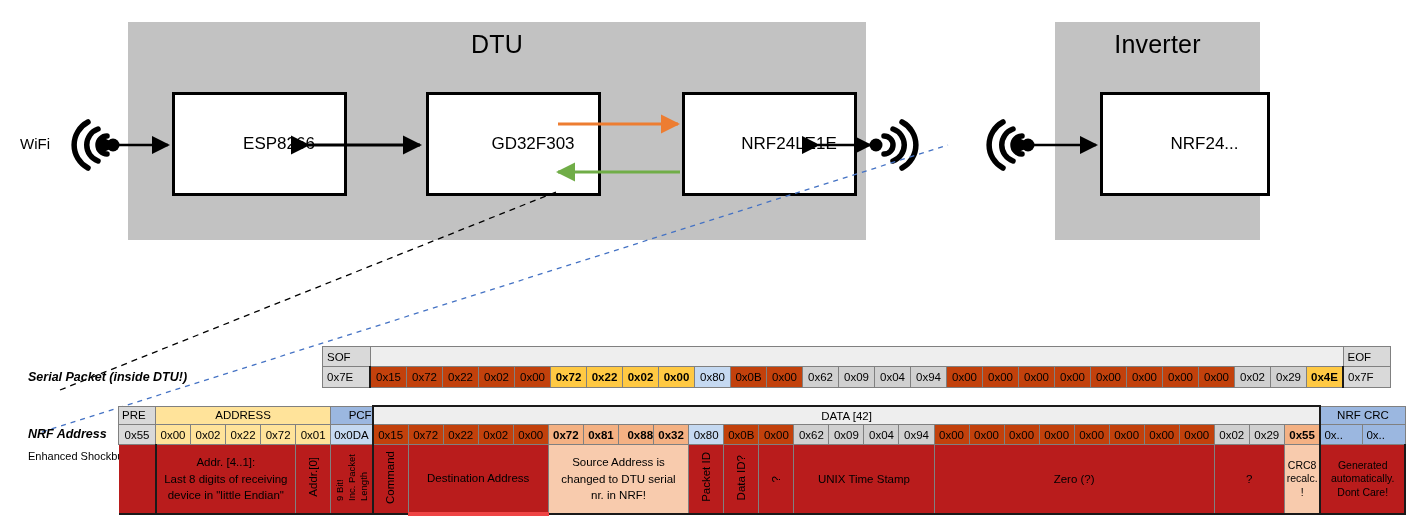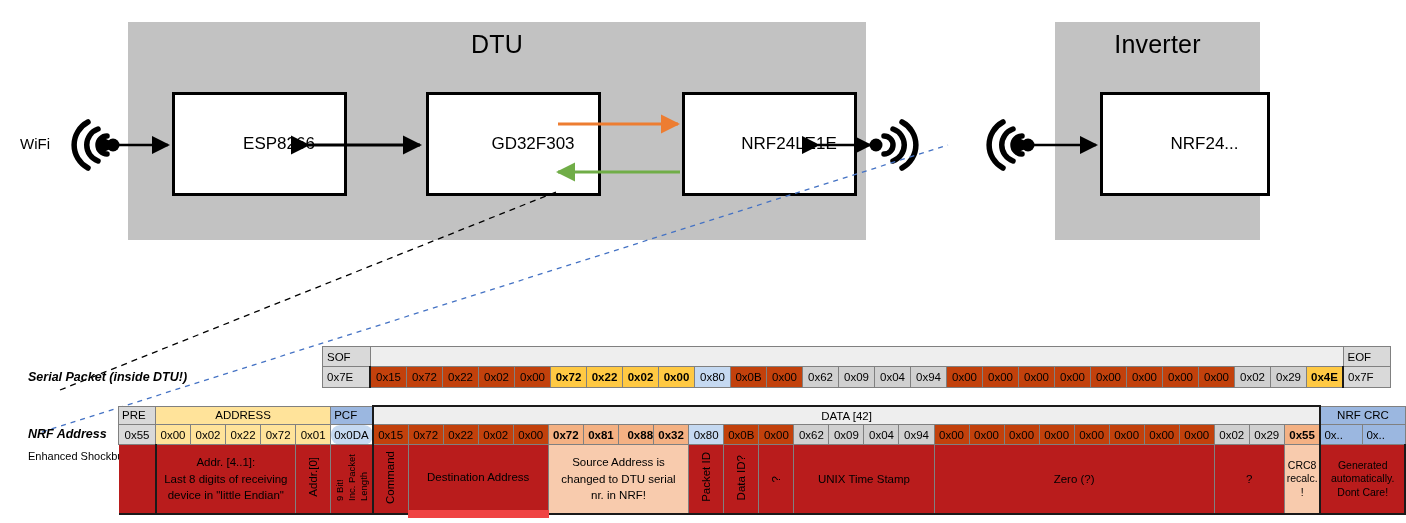--- a/index.html
+++ b/index.html
@@ -223,32 +223,32 @@
       <td class="c-grey-l" style="width:42px;text-align:left;padding-left:4px;">0x7F</td>
     </tr>
   </tbody>
     </table>
 
   <table class="ptable" style="left:118px;top:405px;">
     <tbody>
         <tr>
       <td class="hdr" style="width:34px;height:17px;text-align:left;padding-left:3px;">PRE</td>
       <td class="hdr-amber" colspan="5" style="height:17px;">ADDRESS</td>
-      <td class="hdr-blue" style="width:38px;height:17px;text-align:left;padding-left:3px;">PCF</td>
+      <td class="hdr-blue" style="width:38px;height:17px;text-align:right;padding-left:3px;">PCF</td>
       <td class="hdr-plain b-thick-l b-thick-t" colspan="27" style="height:17px;">DATA [42]</td>
       <td class="hdr-blue b-thick-l" colspan="2" style="height:17px;">NRF CRC</td>
     </tr>
     <tr>
       <td class="c-grey-l" style="width:34px;height:19px;">0x55</td>
       <td class="c-amber-l" style="width:35px;">0x00</td>
       <td class="c-amber-l" style="width:35px;">0x02</td>
       <td class="c-amber-l" style="width:35px;">0x22</td>
       <td class="c-amber-l" style="width:35px;">0x72</td>
       <td class="c-amber-l" style="width:35px;">0x01</td>
-      <td class="c-blue" style="width:38px;border-radius:9px;">0x0DA</td>
+      <td class="c-blue" style="width:38px;">0x0DA</td>
       <td class="c-green b-thick-l" style="width:35px;">0x15</td>
       <td class="c-green" style="width:35px;">0x72</td>
       <td class="c-green" style="width:35px;">0x22</td>
       <td class="c-green" style="width:35px;">0x02</td>
       <td class="c-green" style="width:35px;">0x00</td>
       <td class="c-salmon" style="width:35px;">0x72</td>
       <td class="c-salmon" style="width:35px;">0x81</td>
       <td class="c-salmon" style="width:35px;text-align:right;">0x88</td>
       <td class="c-salmon" style="width:35px;">0x32</td>
       <td class="c-blue" style="width:35px;">0x80</td>
@@ -281,21 +281,21 @@
         <span class="vert">Addr.[0]</span>
       </td>
       <td class="c-white ann" style="border-bottom:2px solid #1a1a1a;">
         <span class="vmulti">9 Bit!
 Inc. Packet
 Length</span>
       </td>
       <td class="c-white ann b-thick-l" style="border-bottom:2px solid #1a1a1a;">
         <span class="vert">Command</span>
       </td>
-      <td class="c-white ann" colspan="4" style="border-bottom:8px solid #ef4444;">Destination Address</td>
+      <td class="c-white ann" colspan="4" style="border-bottom:4px solid #ef4444;">Destination Address</td>
       <td class="c-salmon-l ann ann-left" colspan="4" style="white-space:pre-line;font-weight:normal;border-bottom:2px solid #1a1a1a;">Source Address is
 changed to DTU serial
 nr. in NRF!</td>
       <td class="c-white ann" style="border-bottom:2px solid #1a1a1a;">
         <span class="vert">Packet ID</span>
       </td>
       <td class="c-white ann" style="border-bottom:2px solid #1a1a1a;">
         <span class="vert">Data ID?</span>
       </td>
       <td class="c-white ann" style="border-bottom:2px solid #1a1a1a;">

